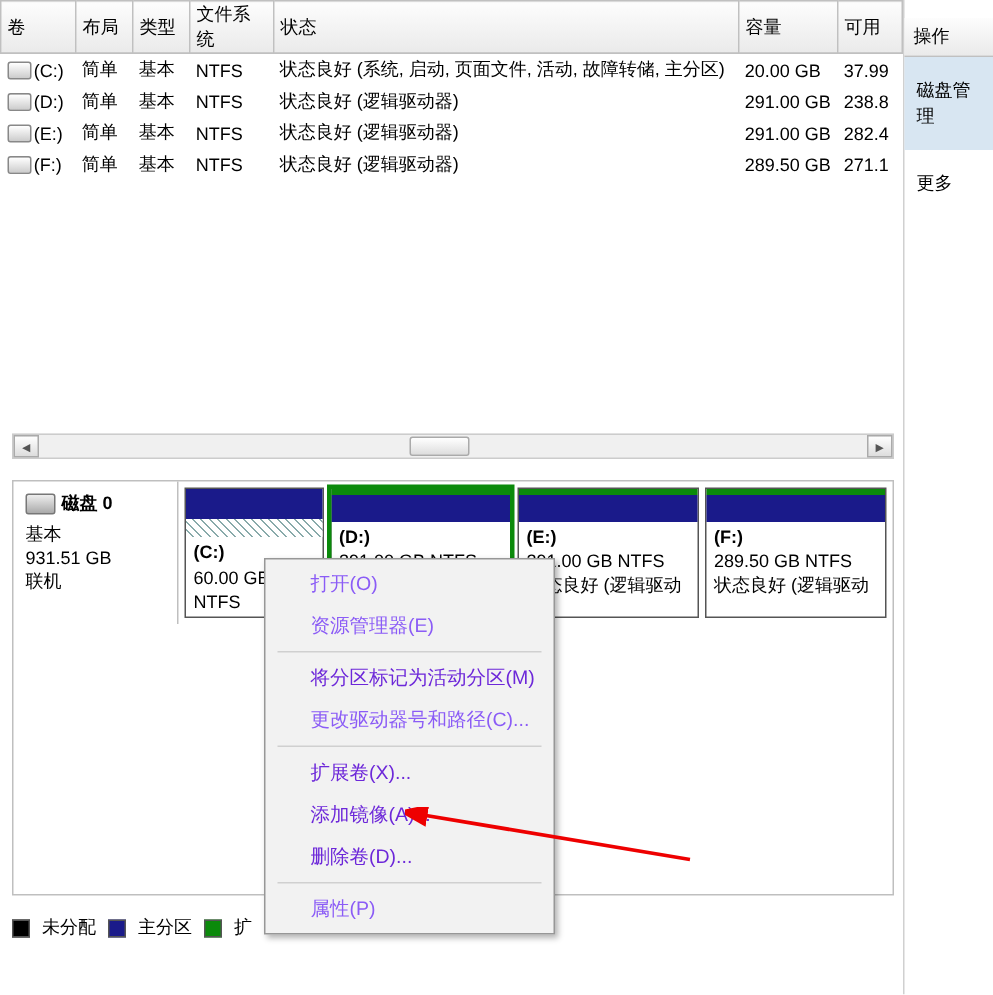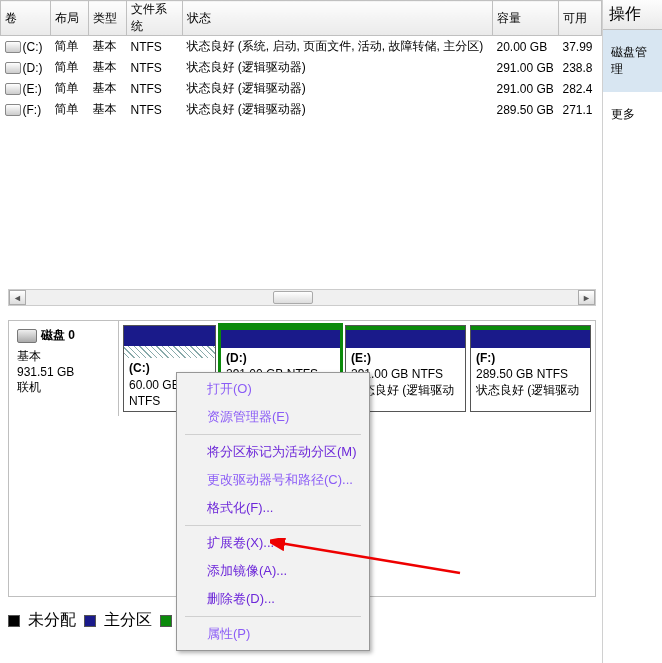--- a/index.html
+++ b/index.html
@@ -34,26 +34,26 @@
 .part.c .bar { background: #1a1a8a; }
 .part .hatch { height: 14px; background: repeating-linear-gradient(45deg, #fff, #fff 3px, #8aa 3px, #8aa 4px); }
 .part .lbl { padding: 2px 5px; font-size: 12px; line-height: 1.35; }
 .part.sel { outline: 3px solid #0b8a0b; outline-offset: -1px; }
 
 
 .pw-c { width: 93px; }
 .pw-d, .pw-e, .pw-f { flex: 1; }
 
 
-.legend { position: absolute; left: 8px; top: 610px; display:flex; gap:8px; align-items:center; font-size:16px;}
+.legend { position: absolute; left: 8px; top: 610px; display:flex; gap:8px; align-items:center; font-size:12px;}
 .sw { width:12px; height:12px; border:1px solid #555; }
 .sw.black{background:#000;} .sw.blue{background:#1a1a8a;} .sw.green{background:#0b8a0b;}
 
 
-.rp-head { background: linear-gradient(#fdfdfd,#eaeaea); border-bottom:1px solid #c0c0c0; padding:4px 6px; font-size:16px;}
+.rp-head { background: linear-gradient(#fdfdfd,#eaeaea); border-bottom:1px solid #c0c0c0; padding:4px 6px; font-size:12px;margin-top:12px;}
 .rp-item { padding: 14px 8px; font-size:12px; }
 .rp-item.sel { background: #d8e6f2; }
 
 
 .ctx { position: absolute; left: 176px; top: 372px; width: 194px; background: #f2f2f2; border: 1px solid #979797; box-shadow: 2px 2px 4px rgba(0,0,0,.3); padding: 2px; z-index: 50; }
 .ctx .mi { padding: 5px 10px 5px 28px; font-size: 13px; color: #8b5cf6; cursor: default; }
 .ctx .mi.dis { color: #6d28d9; }
 .ctx .sep { height: 1px; background: #d0d0d0; margin: 3px 6px; }
 
 
@@ -173,21 +173,20 @@
   <div class="rp-item sel">磁盘管理</div>
   <div class="rp-item">更多</div>
 </div>
 
 <div class="ctx">
   <div class="mi">打开(O)</div>
   <div class="mi">资源管理器(E)</div>
   <div class="sep"></div>
   <div class="mi dis">将分区标记为活动分区(M)</div>
   <div class="mi">更改驱动器号和路径(C)...</div>
-  <div class="mi dis">格式化(F)...</div>
   <div class="sep"></div>
   <div class="mi dis">扩展卷(X)...</div>
   <div class="mi dis">添加镜像(A)...</div>
   <div class="mi dis">删除卷(D)...</div>
   <div class="sep"></div>
   <div class="mi">属性(P)</div>
 
 </div>
 
 <svg class="arrow" style="left:270px; top:538px;" width="200" height="40">

